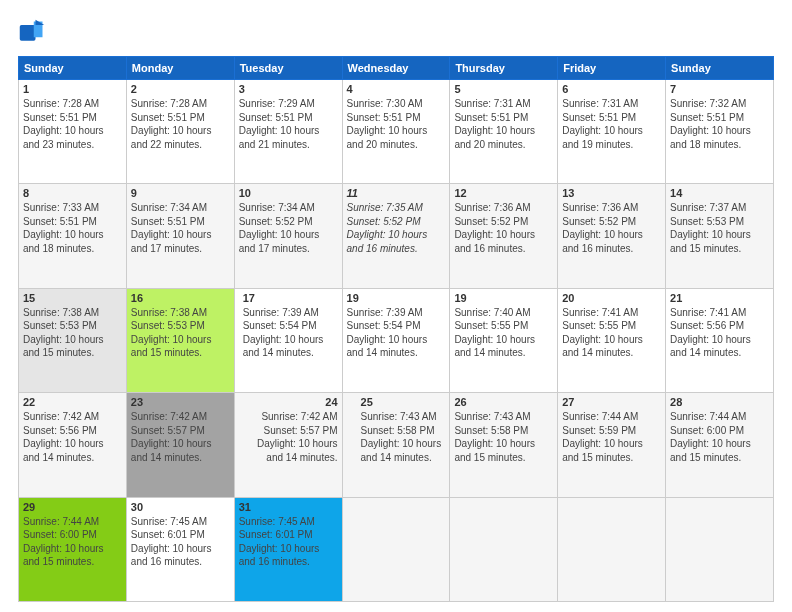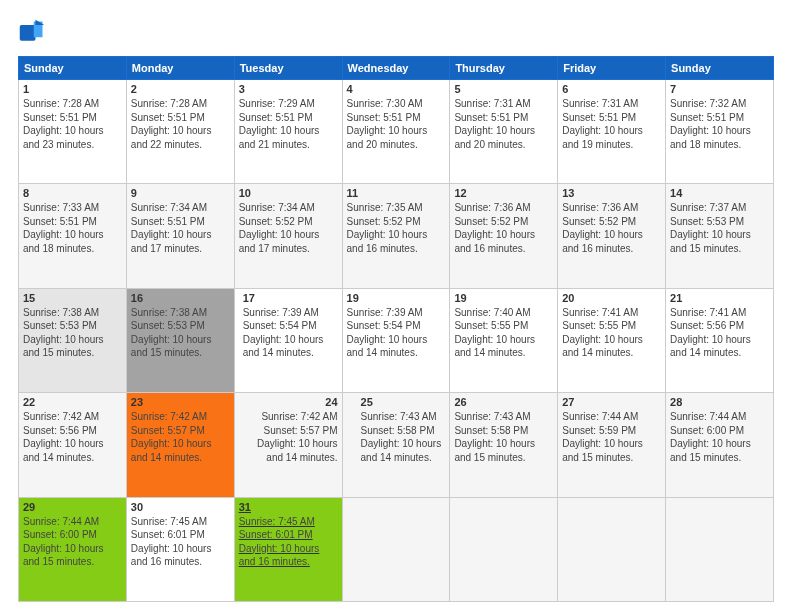--- a/index.html
+++ b/index.html
@@ -211,21 +211,21 @@
         </div>
       </td>
           <td style="background: rgb(245, 245, 245);">
         <span class="day-num">10</span>
         <div class="day-info">
           Sunrise: 7:34 AM<br>
           Sunset: 5:52 PM<br>
           Daylight: 10 hours and 17 minutes.
         </div>
       </td>
-          <td style="background: rgb(245, 245, 245);">
+          <td style="background: rgb(245, 245, 245); font-style: italic;">
         <span class="day-num">11</span>
         <div class="day-info">
           Sunrise: 7:35 AM<br>
           Sunset: 5:52 PM<br>
           Daylight: 10 hours and 16 minutes.
         </div>
       </td>
           <td style="background: rgb(245, 245, 245);">
         <span class="day-num">12</span>
         <div class="day-info">
@@ -253,21 +253,21 @@
         </tr>
         <tr>
           <td style="background: #e5e5e5;">
         <span class="day-num">15</span>
         <div class="day-info">
           Sunrise: 7:38 AM<br>
           Sunset: 5:53 PM<br>
           Daylight: 10 hours and 15 minutes.
         </div>
       </td>
-          <td style="background: #a3a3a3;">
+          <td style="background: #bef264;">
         <span class="day-num">16</span>
         <div class="day-info">
           Sunrise: 7:38 AM<br>
           Sunset: 5:53 PM<br>
           Daylight: 10 hours and 15 minutes.
         </div>
       </td>
           <td style="background: rgb(255, 255, 255); padding-left: 8px;">
         <span class="day-num">17</span>
         <div class="day-info">
@@ -311,21 +311,21 @@
         </tr>
         <tr>
           <td style="background: rgb(245, 245, 245);">
         <span class="day-num">22</span>
         <div class="day-info">
           Sunrise: 7:42 AM<br>
           Sunset: 5:56 PM<br>
           Daylight: 10 hours and 14 minutes.
         </div>
       </td>
-          <td style="background: #f97316;">
+          <td style="background: #a3a3a3;">
         <span class="day-num">23</span>
         <div class="day-info">
           Sunrise: 7:42 AM<br>
           Sunset: 5:57 PM<br>
           Daylight: 10 hours and 14 minutes.
         </div>
       </td>
           <td style="background: rgb(245, 245, 245); text-align: right;">
         <span class="day-num">24</span>
         <div class="day-info">
@@ -377,21 +377,21 @@
         </div>
       </td>
           <td style="background: rgb(255, 255, 255);">
         <span class="day-num">30</span>
         <div class="day-info">
           Sunrise: 7:45 AM<br>
           Sunset: 6:01 PM<br>
           Daylight: 10 hours and 16 minutes.
         </div>
       </td>
-          <td style="background: #84cc16; text-decoration: underline;">
+          <td style="background: #0ea5e9;">
         <span class="day-num">31</span>
         <div class="day-info">
           Sunrise: 7:45 AM<br>
           Sunset: 6:01 PM<br>
           Daylight: 10 hours and 16 minutes.
         </div>
       </td>
           <td class="empty" style="background: rgb(245, 245, 245);"></td>
           <td class="empty" style="background: rgb(245, 245, 245);"></td>
           <td class="empty" style="background: rgb(245, 245, 245);"></td>

